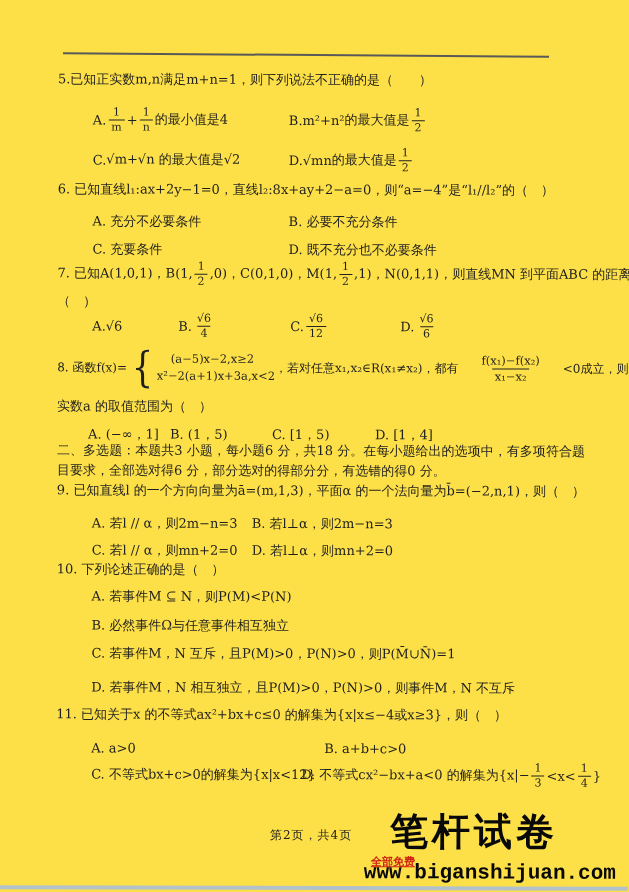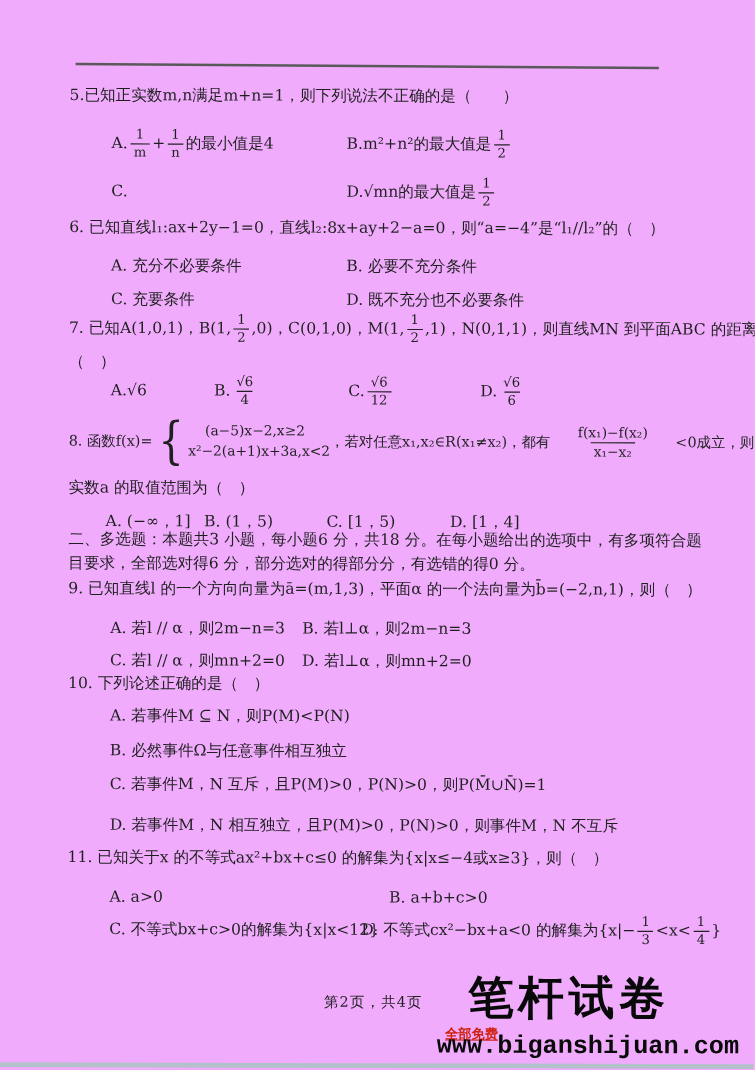--- a/index.html
+++ b/index.html
@@ -1,19 +1,19 @@
 <!DOCTYPE html>
 <html><head>
 <meta charset="utf-8">
 <style>
   html,body{margin:0;padding:0;}
   .sheet{
     position:relative;
     width:629px;height:892px;
-    background:#f0abfc;
+    background:#fde047;
     overflow:hidden;
     font-family:"DejaVu Serif","DejaVu Sans",serif;
     color:#1f1f1f;
     font-size:13px;
   }
   .tilt{position:absolute;inset:0;transform:rotate(0.15deg);}
   .top-rule{position:absolute;left:62px;top:54px;width:486px;height:2px;background:#595959;transform:rotate(0.25deg);}
   .line{position:absolute;left:57px;white-space:nowrap;}
   .row{position:absolute;left:0;width:629px;height:30px;}
   .row .opt{position:absolute;top:0;display:flex;align-items:center;white-space:nowrap;height:100%;}
@@ -63,20 +63,21 @@
         <span>的最大值是</span>
         <span class="fr">
             <span class="n">1</span>
             <span class="d">2</span>
           </span>
       </span>
     </div>
     <div class="row tall" style="top:140px">
       <span class="opt" style="left:92px">
         <span>C. </span>
+        <span>√m+√n 的最大值是√2</span>
       </span>
       <span class="opt" style="left:288px">
         <span>D. </span>
         <span>√mn</span>
         <span>的最大值是</span>
         <span class="fr">
             <span class="n">1</span>
             <span class="d">2</span>
           </span>
       </span>

